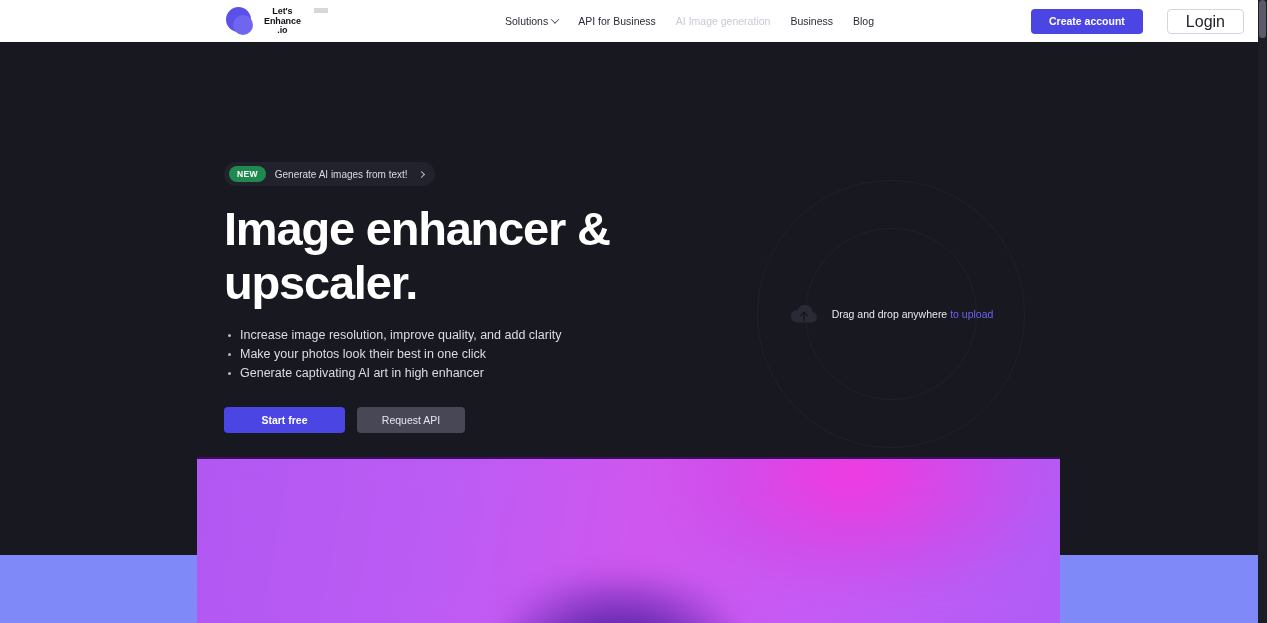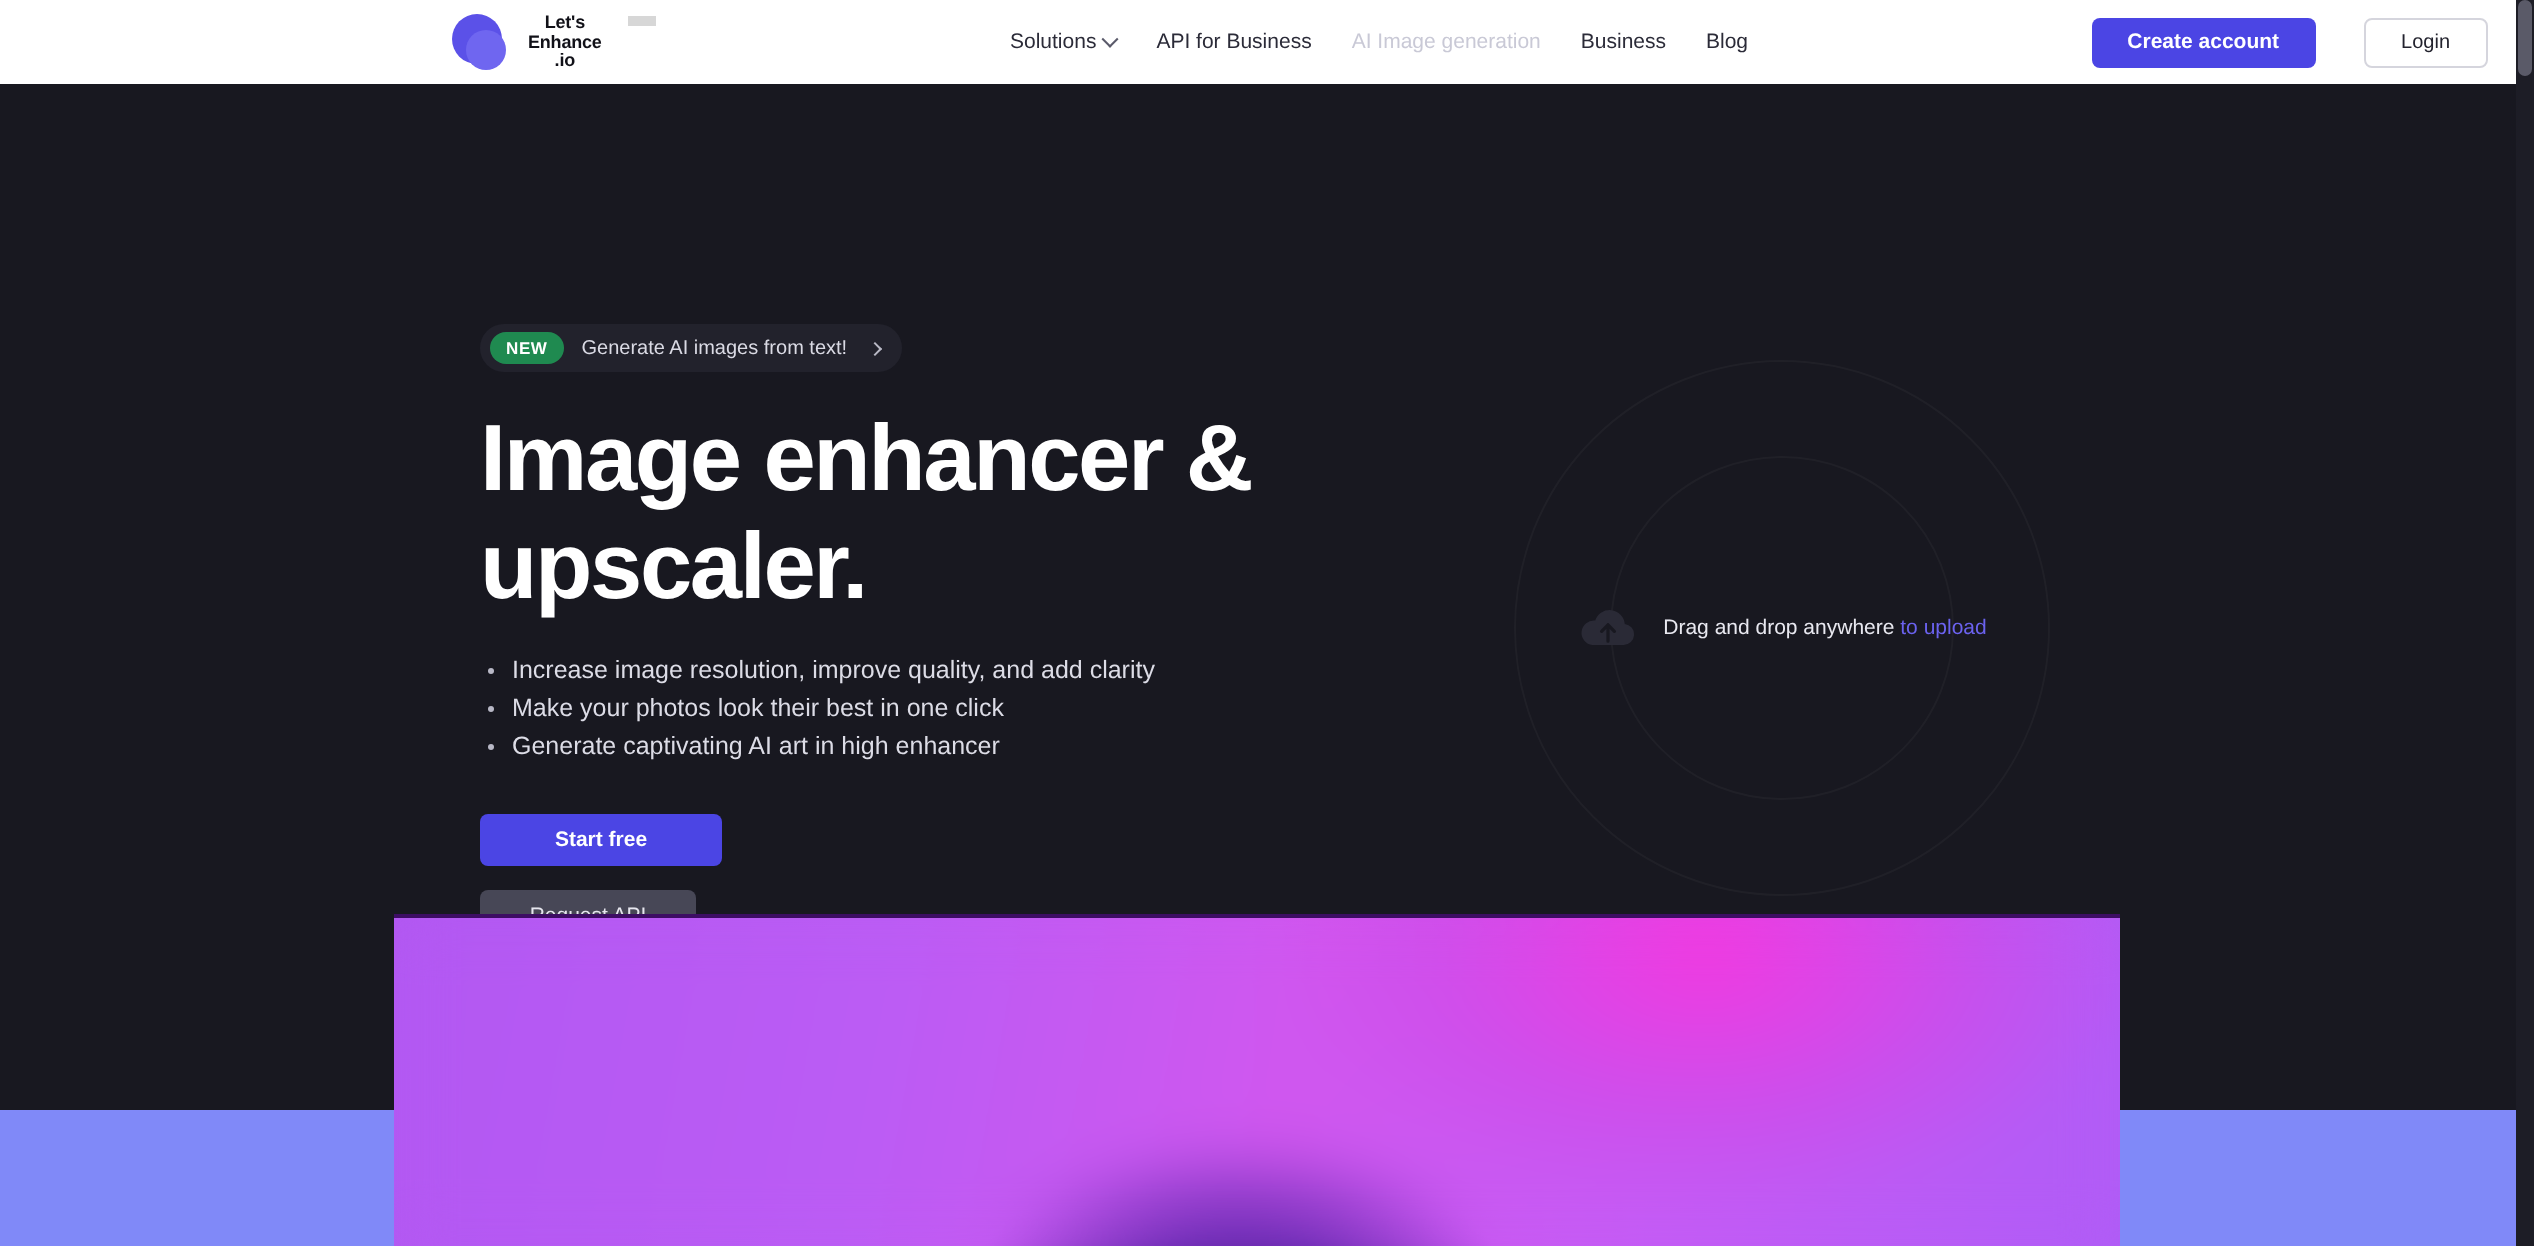--- a/index.html
+++ b/index.html
@@ -78,21 +78,21 @@
   }
   .btn-create {
     background:#4b45e4; color:#fff;
     font-size:10.5px; font-weight:bold;
     padding:0 18px; height:25px; line-height:25px;
     border-radius:4px; border:none; cursor:pointer;
     white-space:nowrap;
   }
   .btn-login {
     background:#fff; color:#23232e;
-    font-size:10px;
+    font-size:16px;
     padding:0 18px; height:25px; line-height:23px;
     border-radius:4px; border:1px solid #d5d5dd; cursor:pointer;
     white-space:nowrap;
   }
 
   
   #scrollbar-track {
     position:absolute; top:0; right:0;
     width:9px; height:623px;
     background:#1d1d26; z-index:30;
@@ -124,21 +124,21 @@
     display:flex; flex-direction:row;
     align-items:center; justify-content:center;
     gap:13px; cursor:pointer;
   }
   .cloud-icon { width:30px; height:20px; opacity:1; }
   .dz-text {
     font-size:10.5px; color:#e8e8f0; white-space:nowrap;
   }
   .dz-text .link { color:#6b62ef; }
 
-  .hero-left { position:absolute; left:240px; top:120px; width:560px; }
+  .hero-left { position:absolute; left:224px; top:120px; width:560px; }
 
   .new-badge {
     display:inline-flex; align-items:center; gap:9px;
     background:#22222c; border-radius:20px;
     padding:4px 11px 4px 5px;
     cursor:pointer;
   }
   .new-chip {
     background:#1f8a50; color:#fff;
     font-size:8.5px; font-weight:bold; letter-spacing:0.3px;
@@ -163,21 +163,21 @@
     font-size:12.5px; line-height:19px; color:#dcdce6;
   }
   ul.bullets li {
     position:relative; padding-left:16px;
   }
   ul.bullets li::before {
     content:""; position:absolute; left:4px; top:8px;
     width:3px; height:3px; border-radius:50%; background:#b8b8c6;
   }
 
-  .cta-row { margin-top:24px; display:flex; gap:12px;flex-direction:column; }
+  .cta-row { margin-top:24px; display:flex; gap:12px; }
   .btn-start {
     background:#4b45e4; color:#fff;
     font-size:10.5px; font-weight:bold;
     width:121px; height:26px; line-height:26px; text-align:center;
     border-radius:4px; border:none; cursor:pointer;
   }
   .btn-reqapi {
     background:#474756; color:#e6e6ee;
     font-size:10.5px; font-weight:normal;
     width:108px; height:26px; line-height:26px; text-align:center;

